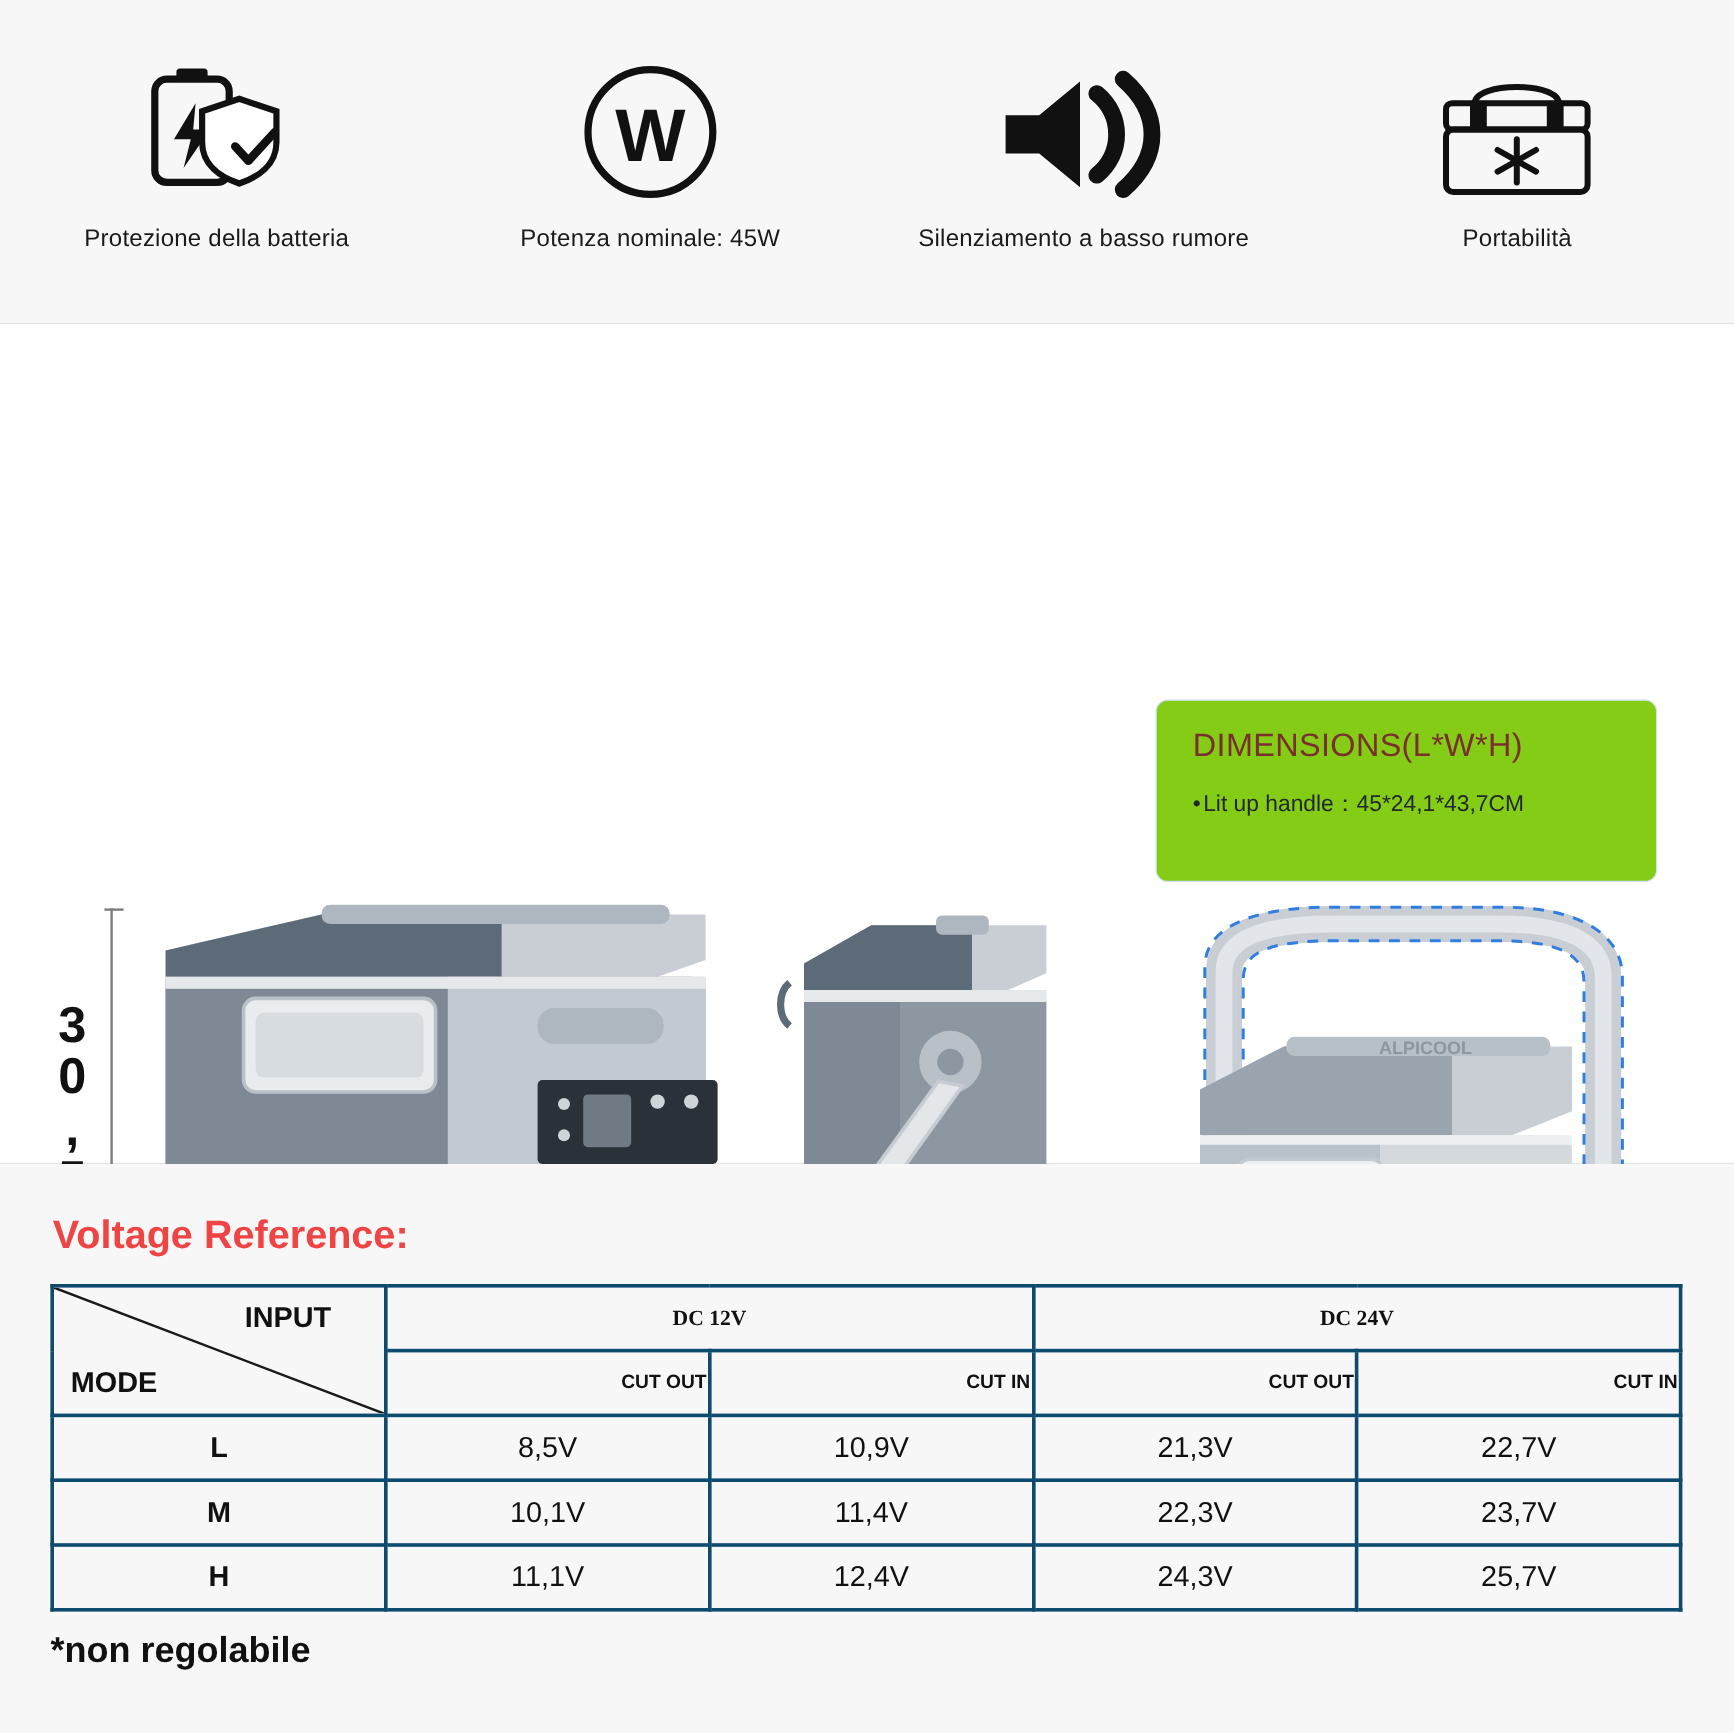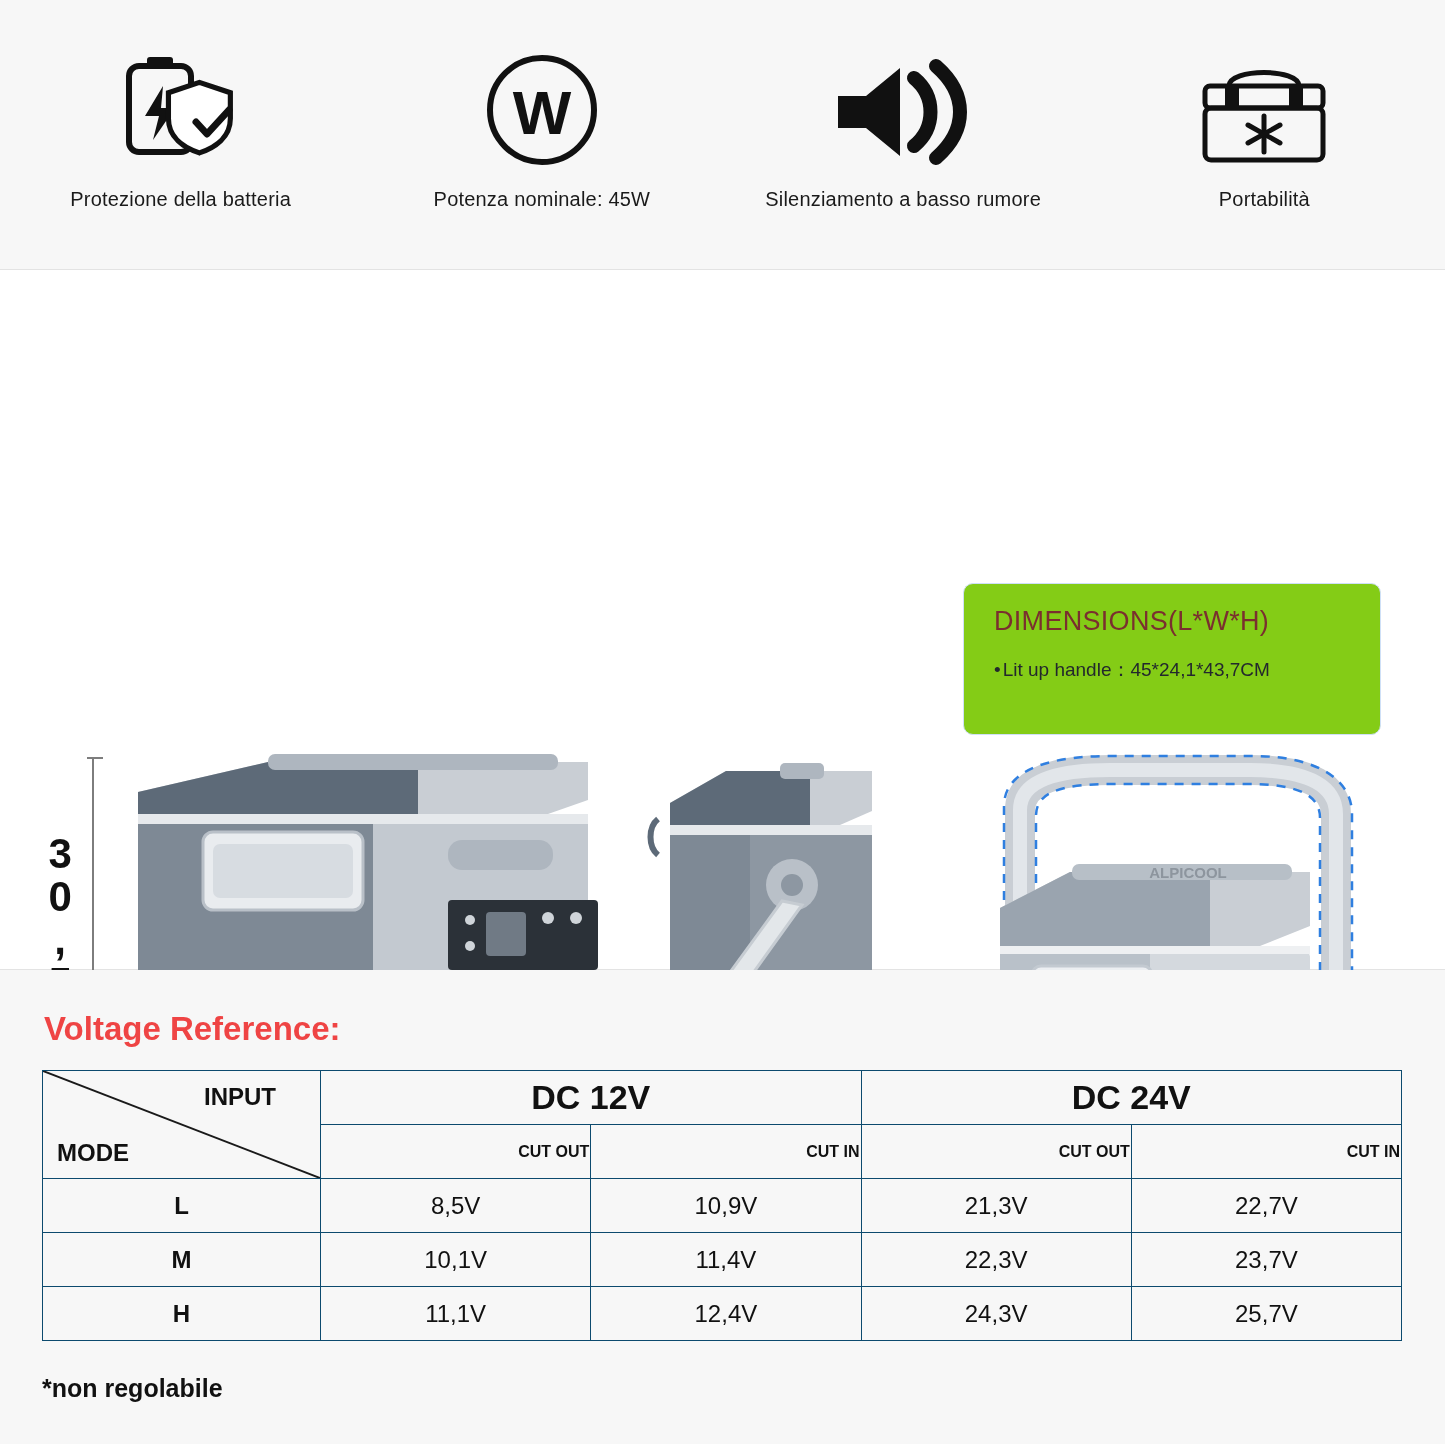--- a/index.html
+++ b/index.html
@@ -126,50 +126,50 @@
     font-weight: bold;
     color: #ef4444;
   }
   table {
     border-collapse: collapse;
     width: 1360px;
     background: #f7f7f7;
     table-layout: fixed;
   }
   th, td {
-    border: 1px solid #0c4a6e;
+    border: 3px solid #0c4a6e;
     font-size: 24px;
     text-align: center;
     color: #111;
     font-weight: normal;
     height: 54px;
   }
-  th.dcgroup { font-weight: bold; font-size: 34px; }
+  th.dcgroup { font-weight: bold; font-size: 18px; font-family: Liberation Serif, serif; }
   th.sub { font-weight: bold; font-size: 16px; text-align: right; }
   td.mode { font-weight: bold; font-size: 24px; }
   .corner {
     position: relative;
     width: 278px;
     padding: 0;
     overflow: hidden;
   }
   .corner .input-lbl {
     position: absolute; right: 44px; top: 12px;
     font-weight: bold; font-size: 24px;
   }
   .corner .mode-lbl {
     position: absolute; left: 14px; bottom: 11px;
     font-weight: bold; font-size: 24px;
   }
   .corner .diag {
     position: absolute; left: 0; top: 0; width: 100%; height: 100%;
   }
   .footnote {
-    margin-top: 33px;
-    font-size: 25px;
+    margin-top: 16px;
+    font-size: 30px;
     font-weight: bold;
     color: #111;
   }
 </style>
 </head>
 <body>
 
 <div class="features">
 
   <div class="feature">

